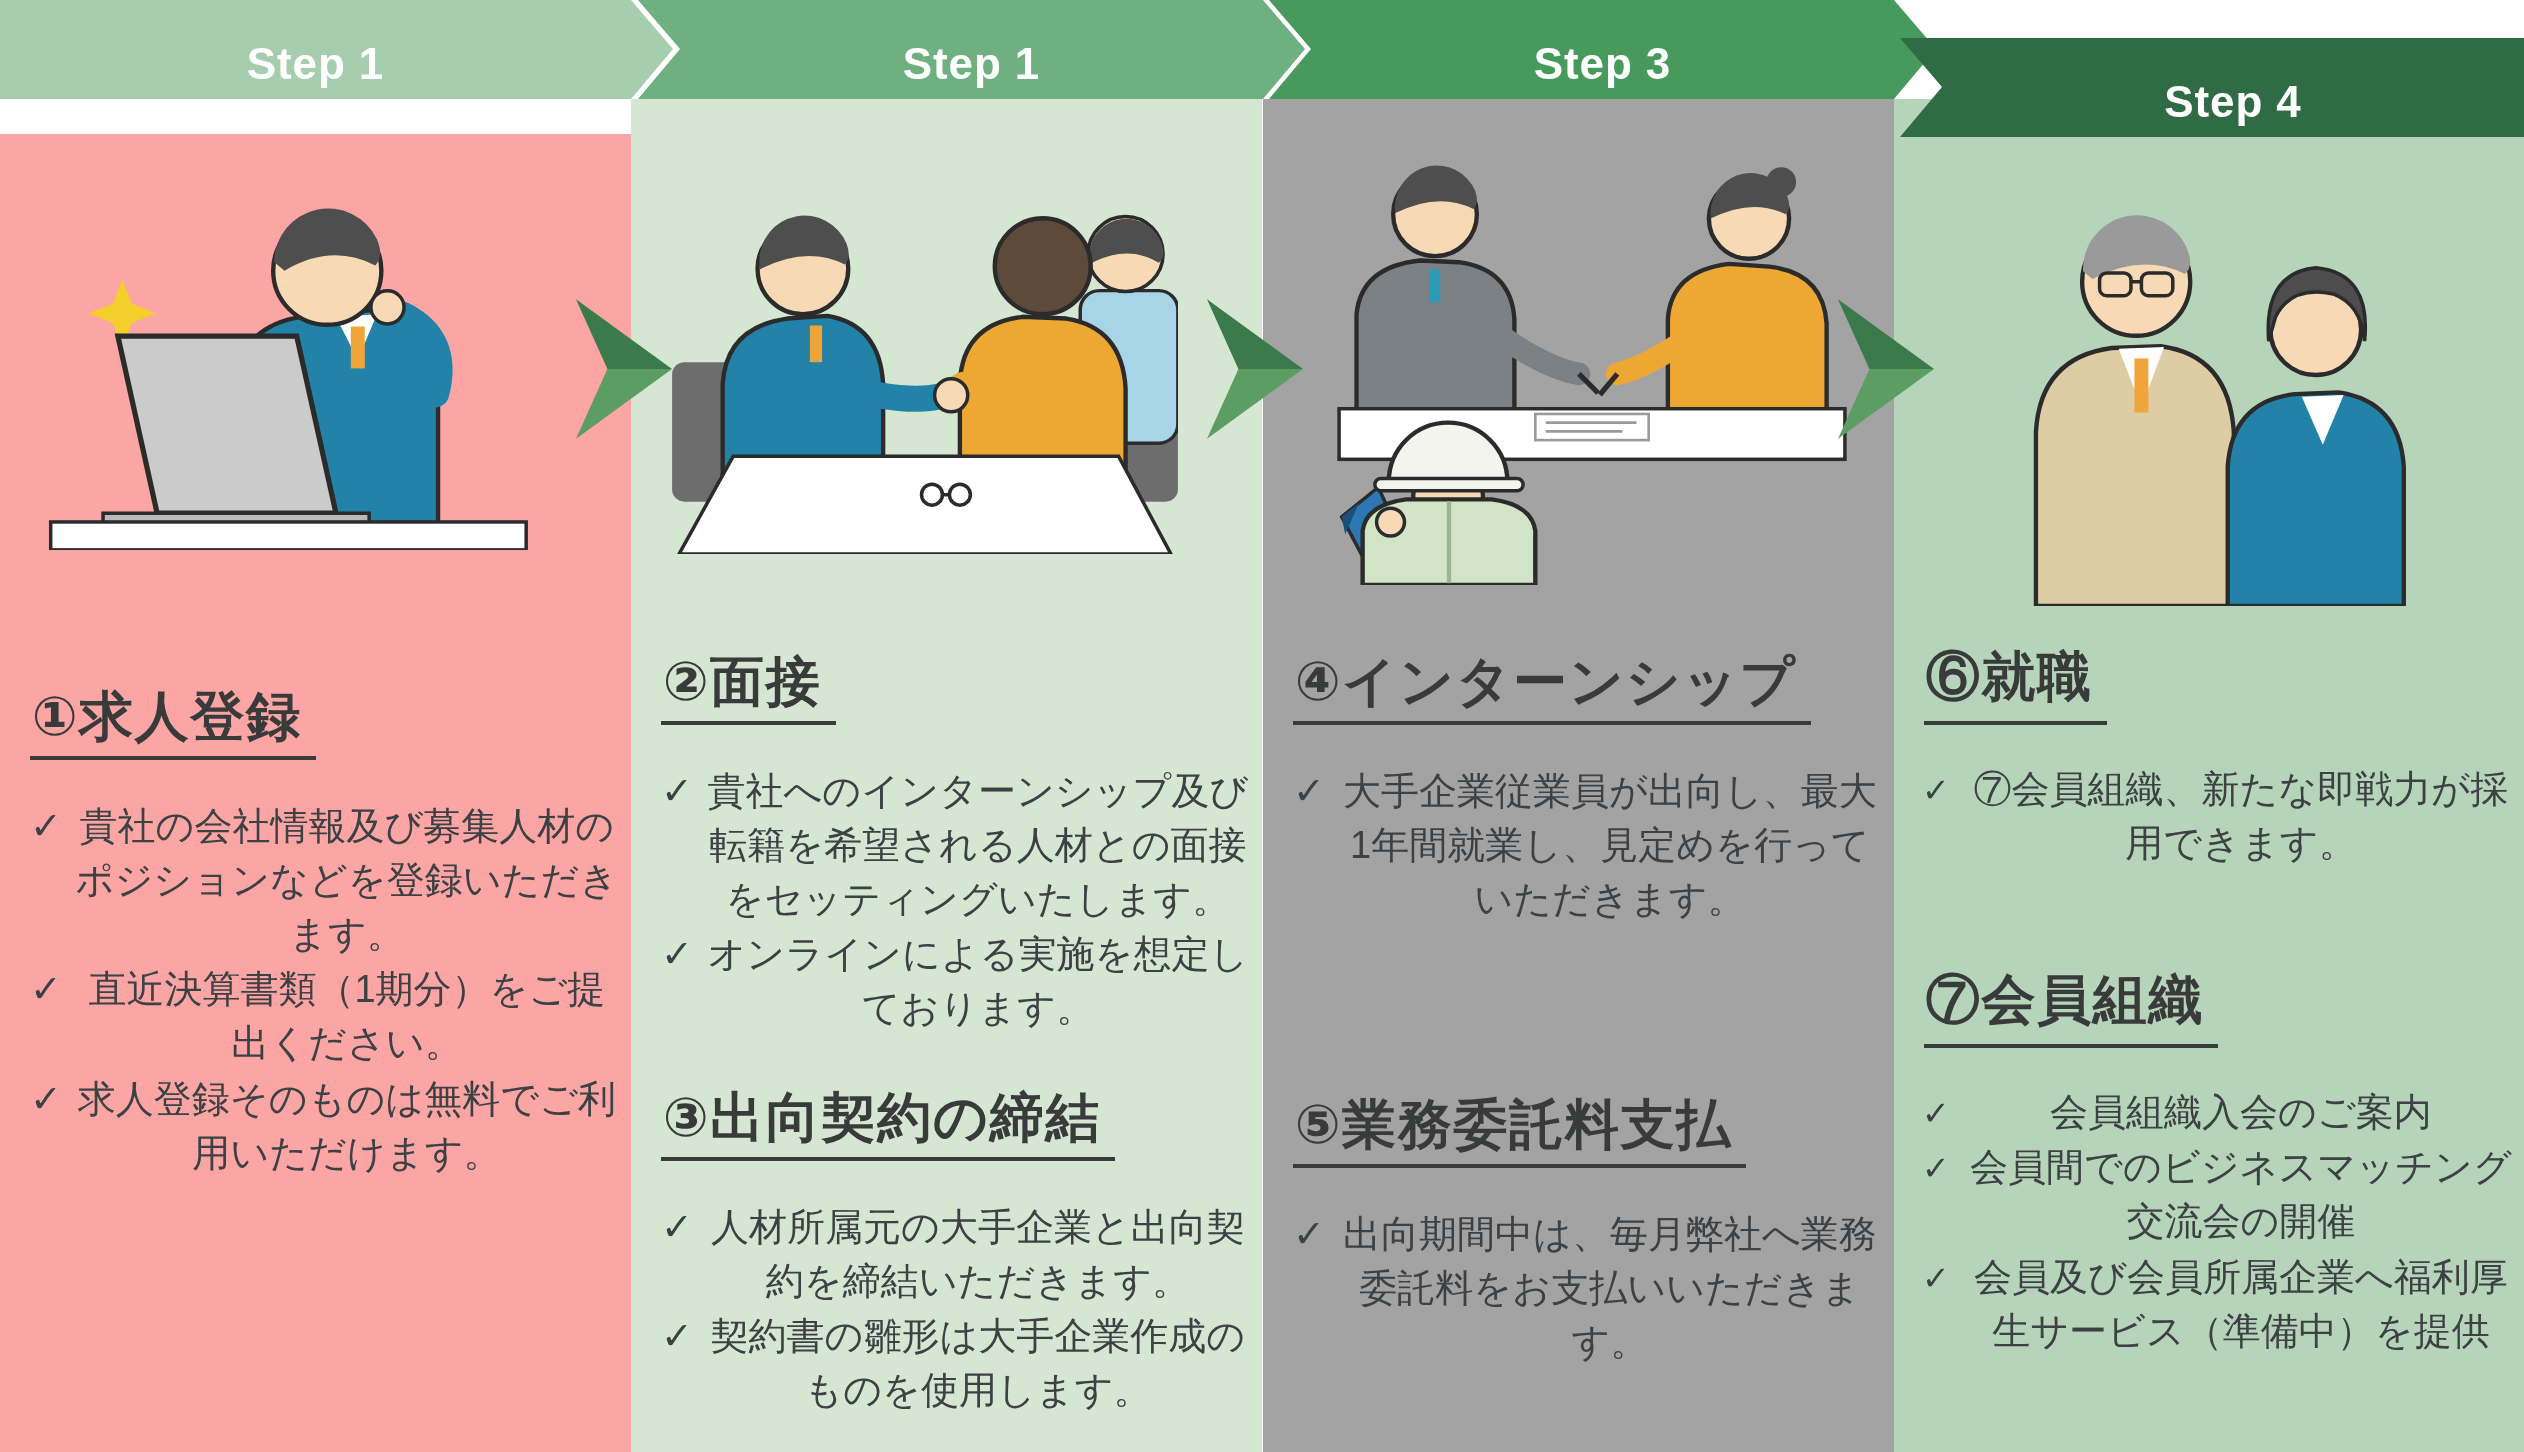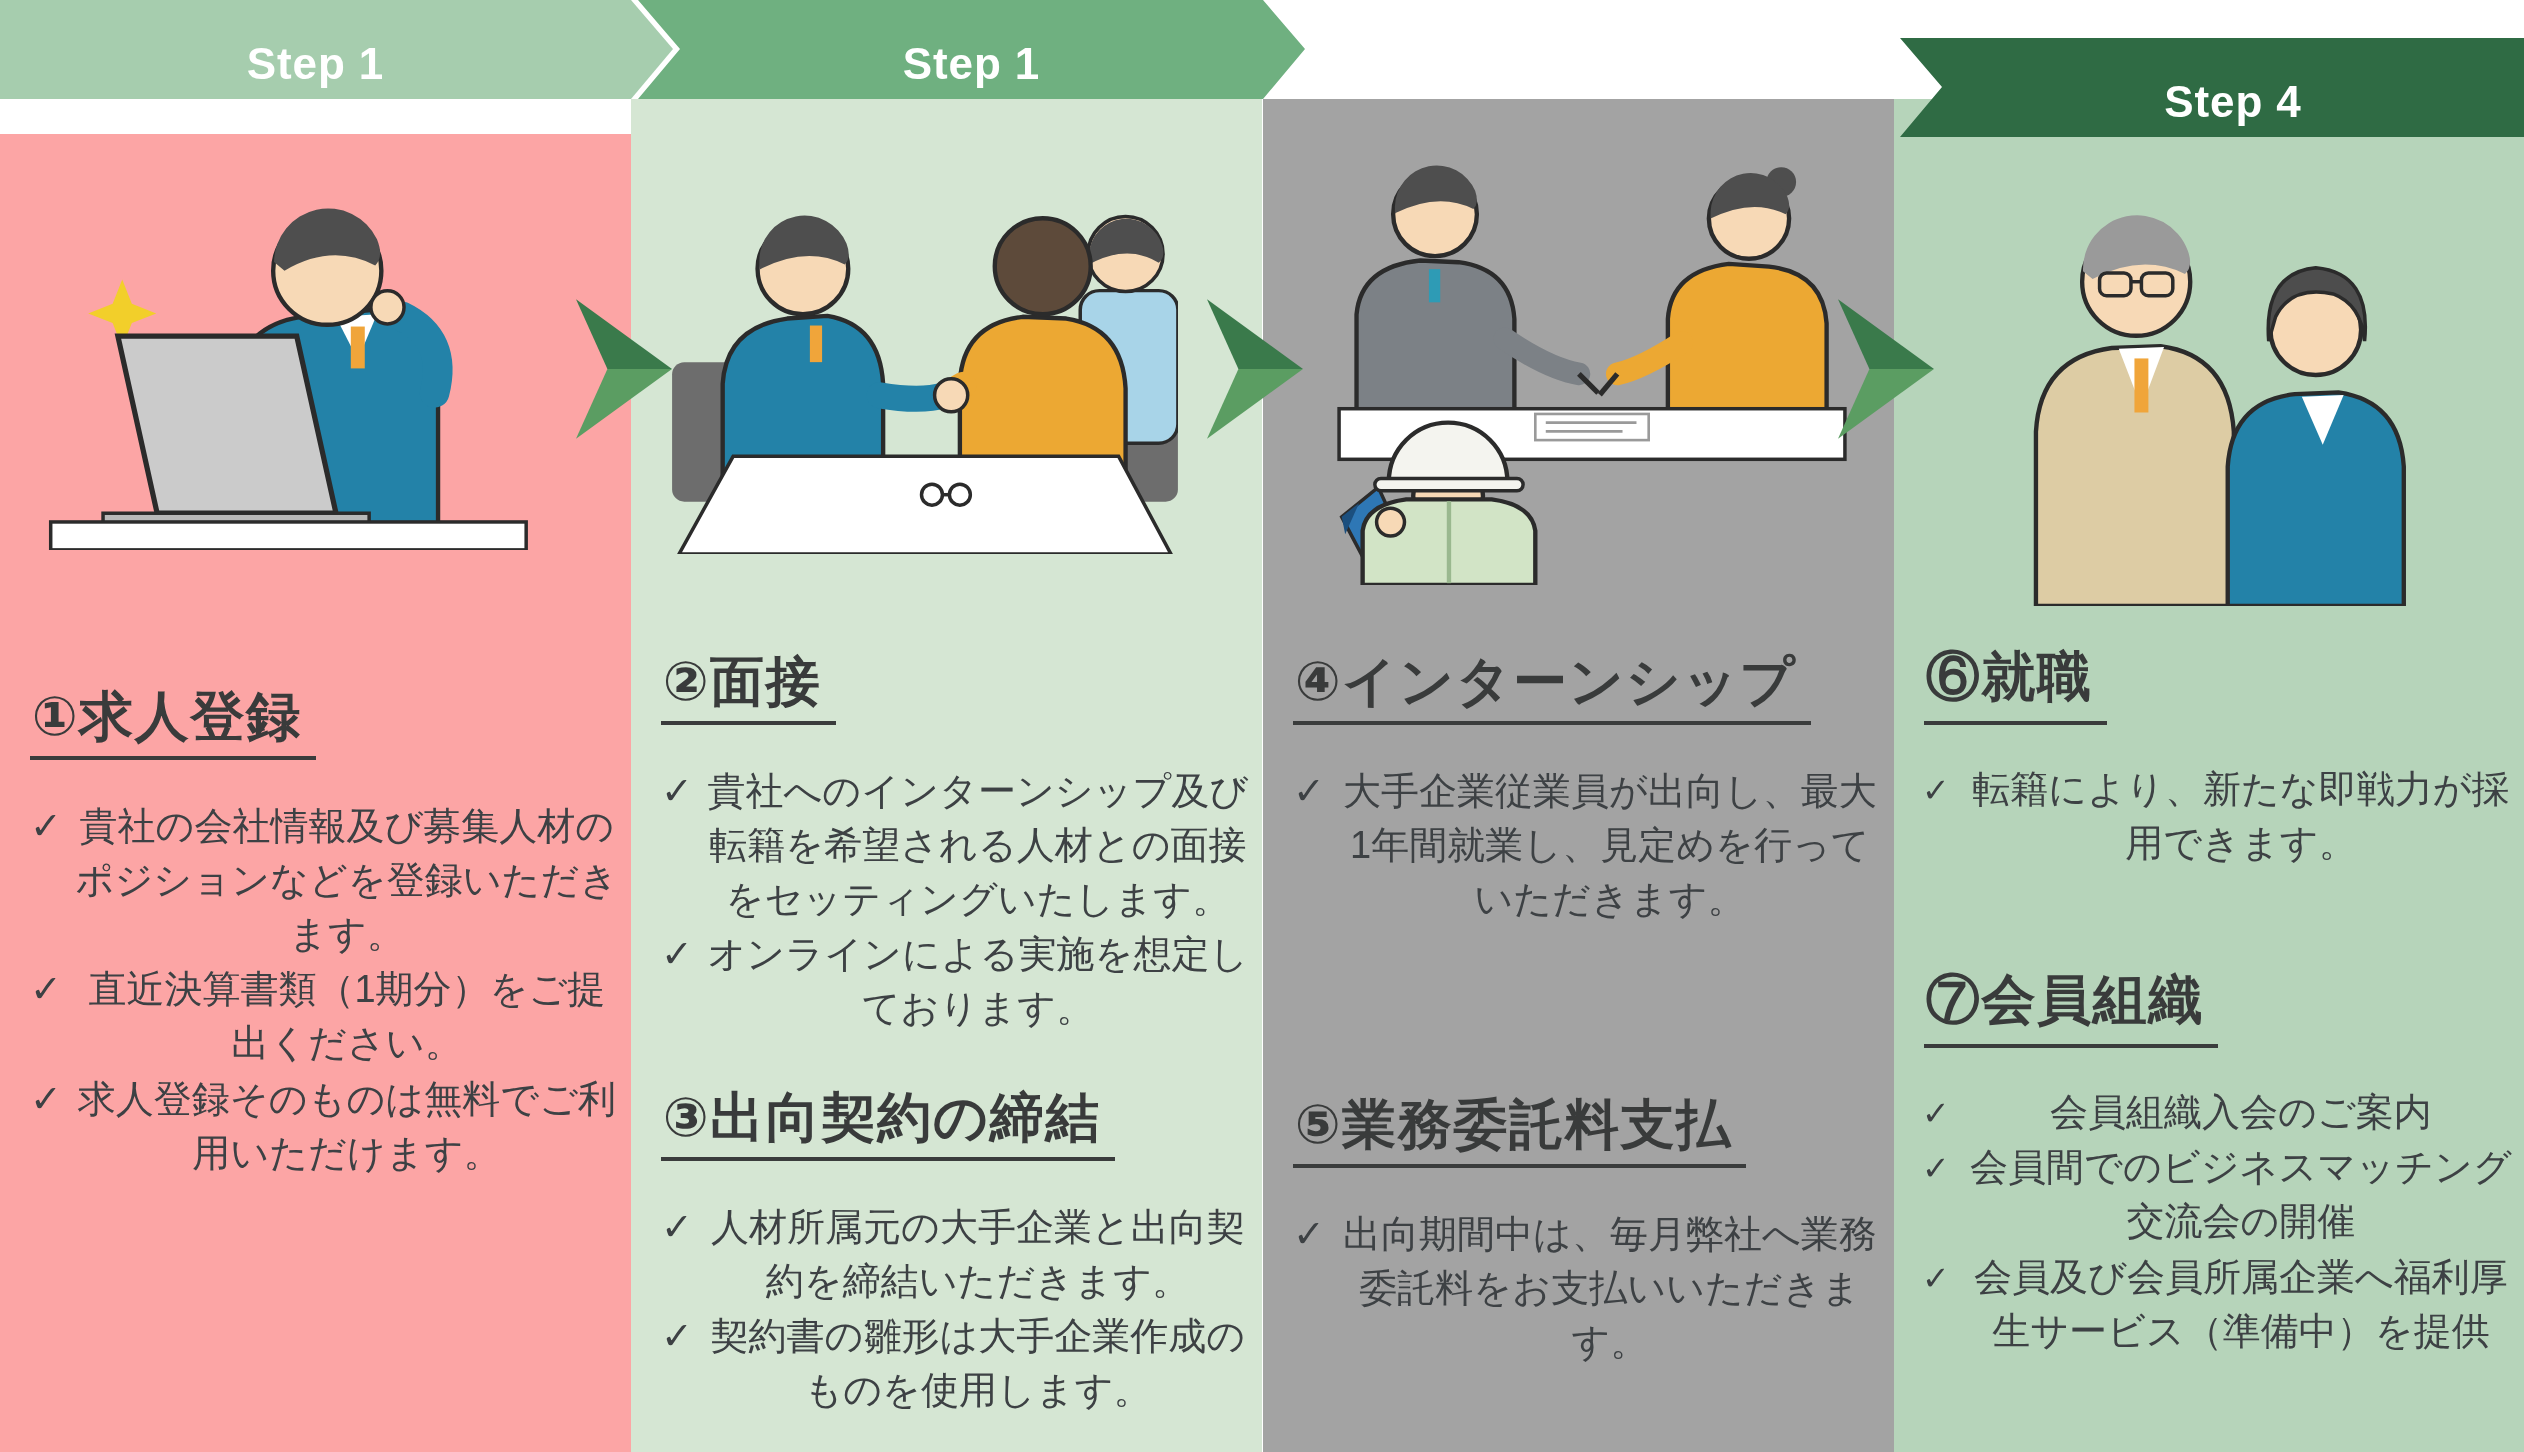--- a/index.html
+++ b/index.html
@@ -125,21 +125,21 @@
       </ul>
     </div>
   </div>
 
   <div class="col col4">
     <div class="sec s-top">
       <h2>⑥就職</h2>
       <ul class="bullets">
         <li class="bullet">
           <span class="check">✓</span>
-          <span class="btext">転籍により、新たな即戦力が採用できます。</span>
+          <span class="btext">⑦会員組織、新たな即戦力が採用できます。</span>
         </li>
       </ul>
     </div>
     <div class="sec s-mid">
       <h2>⑦会員組織</h2>
       <ul class="bullets">
         <li class="bullet">
           <span class="check">✓</span>
           <span class="btext">会員組織入会のご案内</span>
         </li>
@@ -154,20 +154,23 @@
       </ul>
     </div>
   </div>
 
   <div class="header-bg"></div>
   <div class="banner b1">
     <span>Step 1</span>
   </div>
   <div class="banner b2">
     <span>Step 1</span>
+  </div>
+  <div class="banner b3">
+    <span>Step 3</span>
   </div>
   <div class="banner b4">
     <span>Step 4</span>
   </div>
 
   <div class="flow-arrow a1">
     <svg width="96" height="140" viewBox="0 0 110 160">
       <polygon points="0,0 110,80 36,80" fill="#3a7a4b"></polygon>
       <polygon points="36,80 110,80 0,160" fill="#5b9d62"></polygon>
     </svg>

